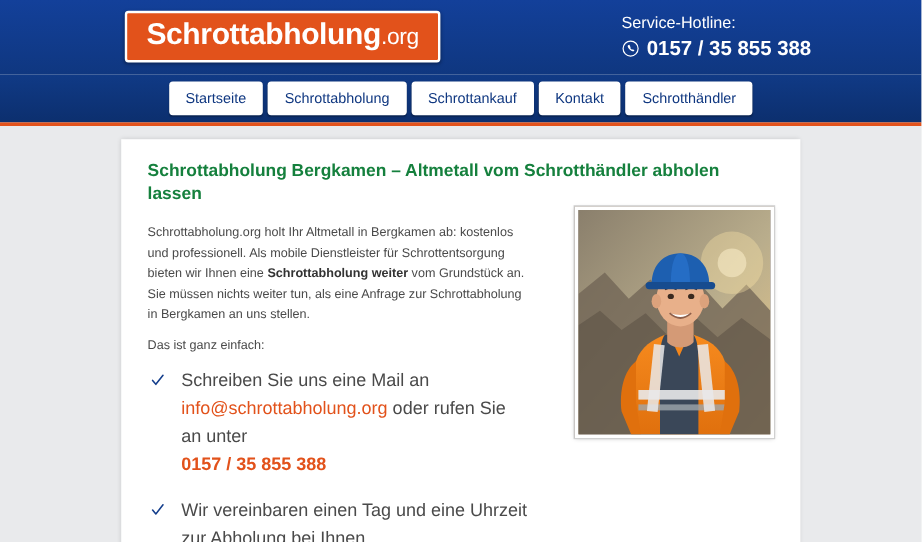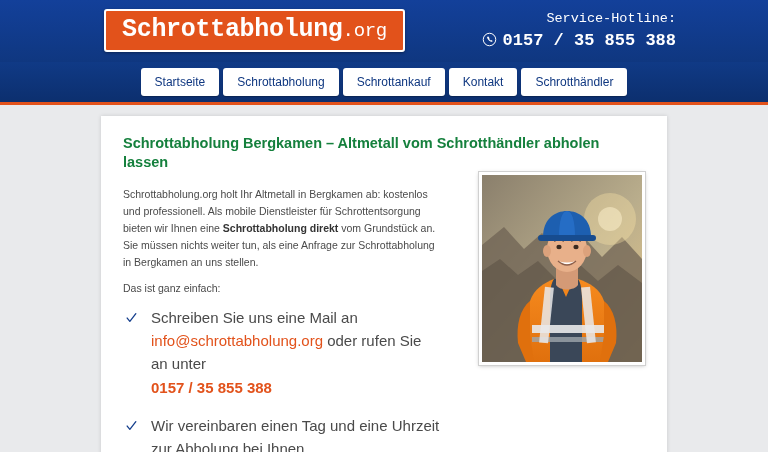--- a/index.html
+++ b/index.html
@@ -20,21 +20,20 @@
     height: 452px;
     background: #e9eaec;
   }
 
   
   .header {
     position: relative;
     height: 62px;
     background: #123f8f;
     background: linear-gradient(180deg, #13409a 0%, #0f3780 100%);
-    font-family: Liberation Mono, monospace;
   }
   .logo {
     position: absolute;
     left: 104px;
     top: 9px;
     background: #e2521b;
     border: 2px solid #ffffff;
     border-radius: 3px;
     padding: 6px 16px 8px 16px;
     box-shadow: 0 1px 3px rgba(0,0,0,.35);
@@ -48,21 +47,20 @@
     white-space: nowrap;
   }
   .logo-text .tld {
     font-weight: normal;
     font-size: 19px;
   }
   .hotline {
     position: absolute;
     right: 92px;
     top: 10px;
-    text-align: right;
     color: #ffffff;
   }
   .hotline-label {
     font-size: 13.5px;
     line-height: 1.3;
   }
   .hotline-number {
     font-size: 17px;
     font-weight: bold;
     line-height: 1.5;
@@ -205,21 +203,21 @@
     <div class="nav-item">Kontakt</div>
     <div class="nav-item">Schrotthändler</div>
   </div>
 
   <div class="content-wrap">
     <div class="card">
 
       <h1 class="title">Schrottabholung Bergkamen – Altmetall vom Schrotthändler abholen lassen</h1>
 
       <div class="intro">
-        <p><span>Schrottabholung.org holt Ihr Altmetall in Bergkamen ab: kostenlos und professionell. Als mobile Dienstleister für Schrottentsorgung bieten wir Ihnen eine </span><strong>Schrottabholung direkt</strong><span> vom Grundstück an. Sie müssen nichts weiter tun, als eine Anfrage zur Schrottabholung in Bergkamen an uns stellen.</span></p>
+        <p><span>Schrottabholung.org holt Ihr Altmetall in Bergkamen ab: kostenlos und professionell. Als mobile Dienstleister für Schrottentsorgung bieten wir Ihnen eine </span><strong>Schrottabholung weiter</strong><span> vom Grundstück an. Sie müssen nichts weiter tun, als eine Anfrage zur Schrottabholung in Bergkamen an uns stellen.</span></p>
         <p>Das ist ganz einfach:</p>
       </div>
 
       <div class="photo">
         <svg width="160" height="187" viewBox="0 0 160 187">
           <defs>
             <linearGradient id="sky" x1="0" y1="0" x2="1" y2="1">
               <stop offset="0%" stop-color="#8a7f6c"></stop>
               <stop offset="55%" stop-color="#b9ad8c"></stop>
               <stop offset="100%" stop-color="#e8c98a"></stop>

